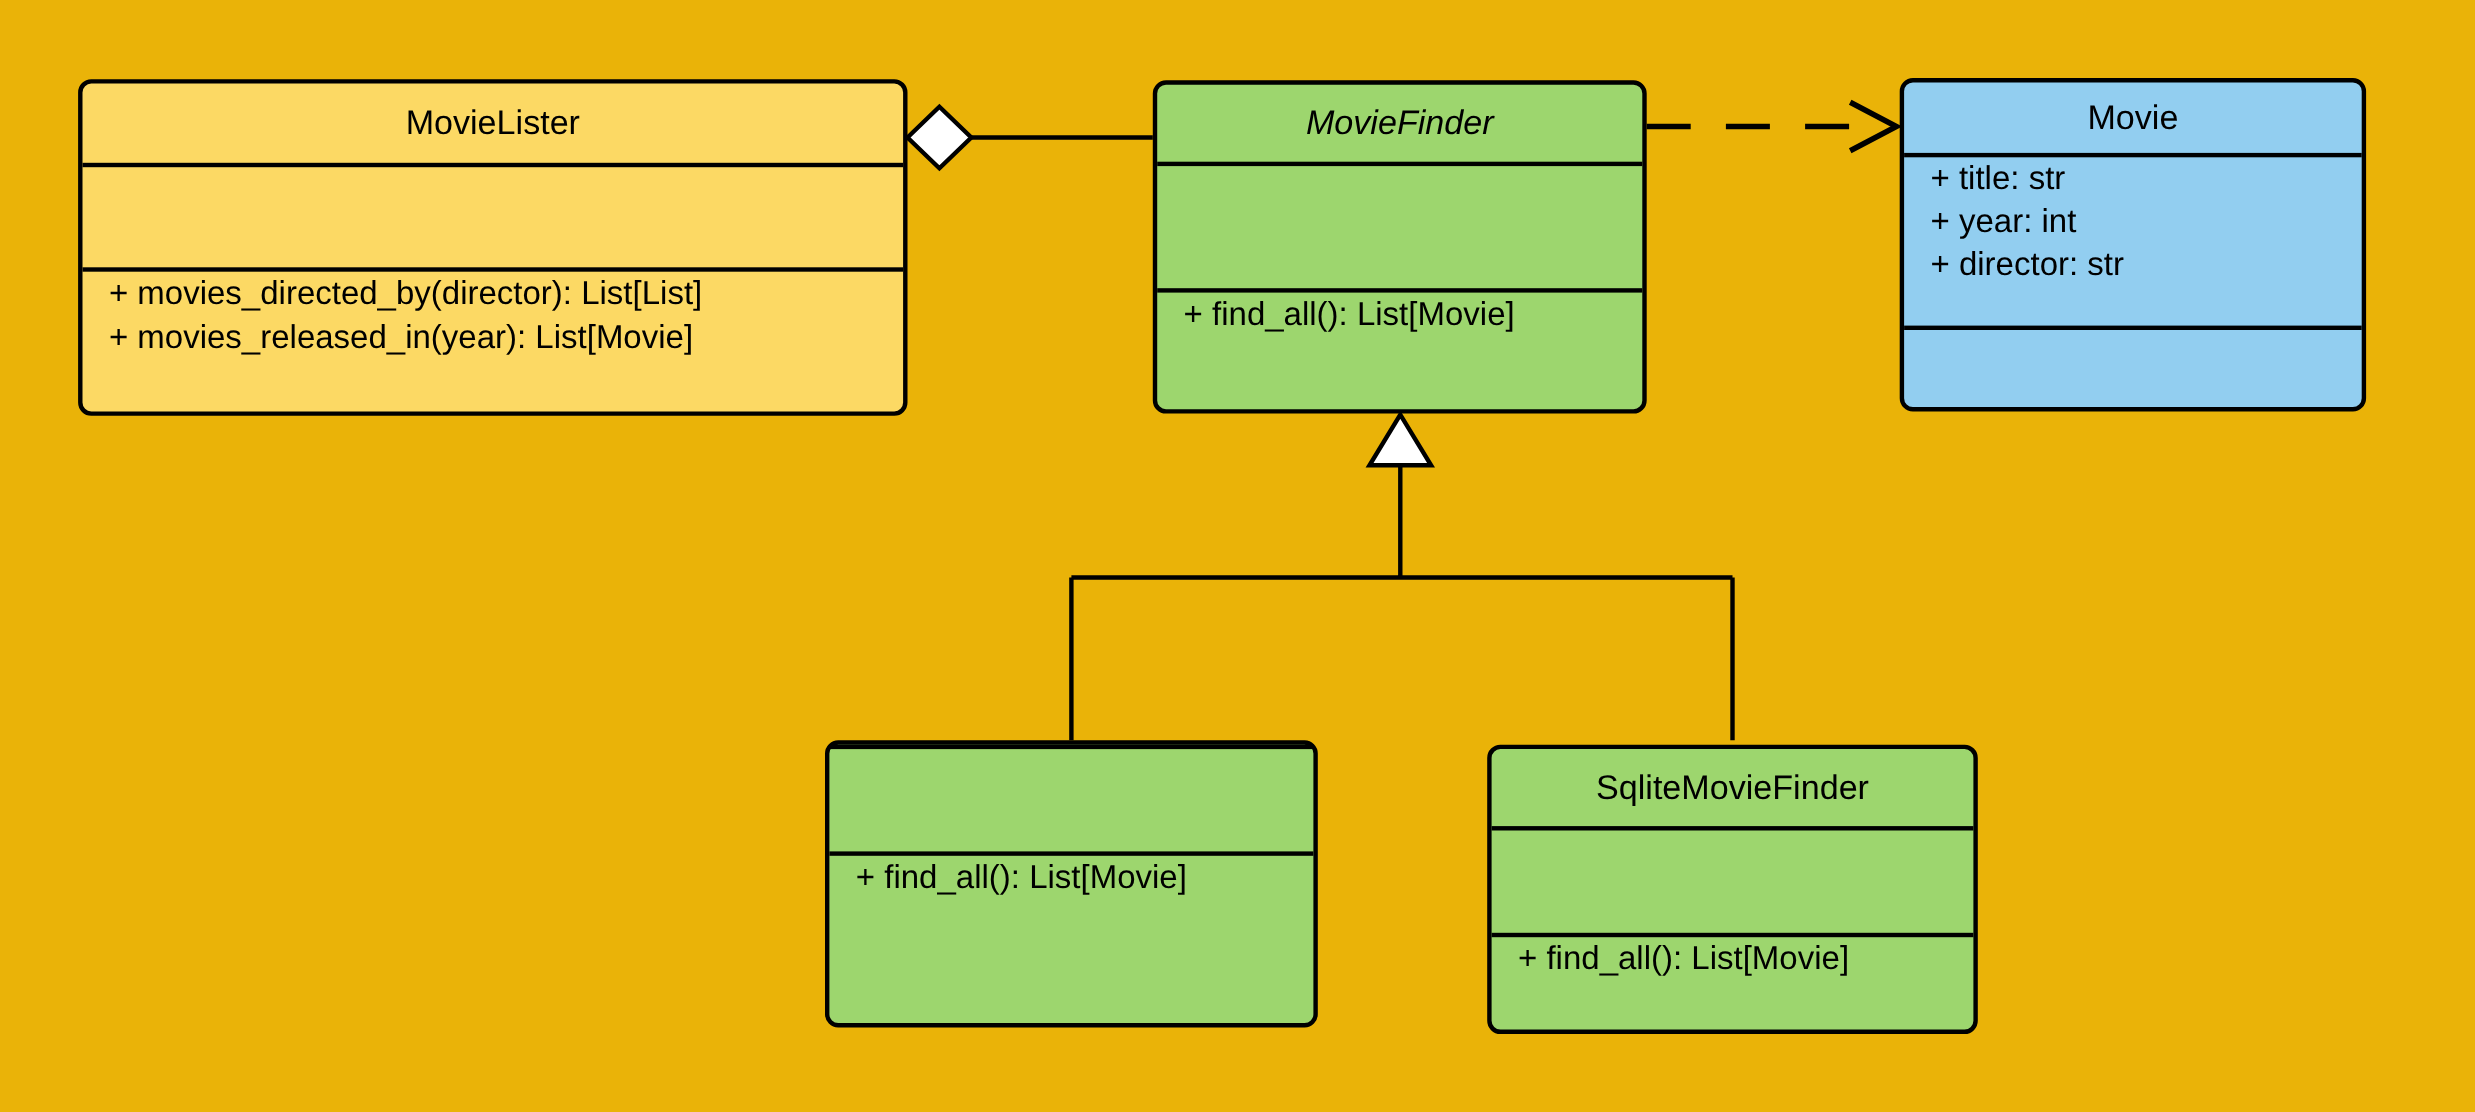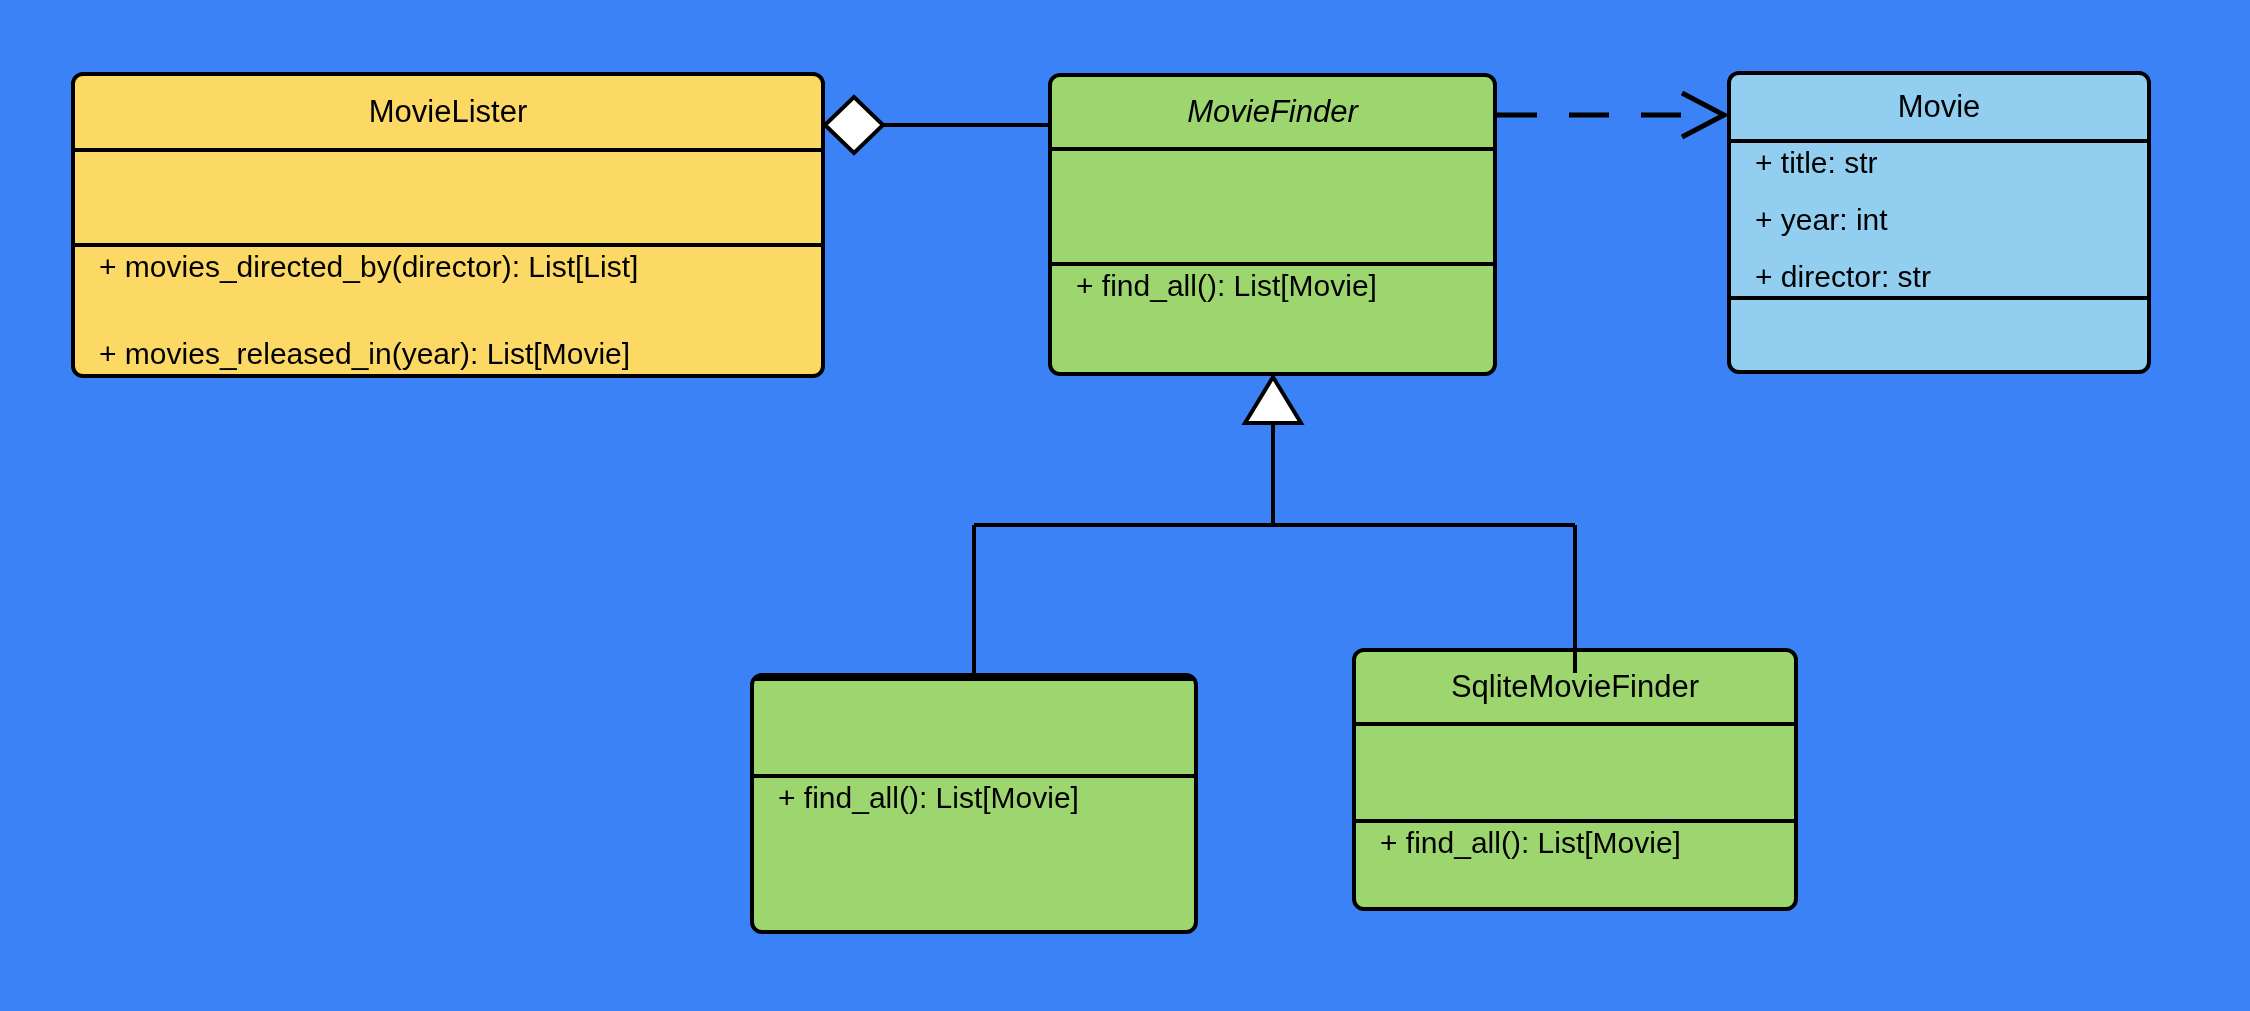--- a/index.html
+++ b/index.html
@@ -3,21 +3,21 @@
 <meta charset="utf-8">
 <style>
   * { margin: 0; padding: 0; box-sizing: border-box; }
   html, body { background: #ffffff; }
   body { font-family: "Liberation Sans", sans-serif; color: #000; }
 
   .canvas {
     position: relative;
     width: 2250px;
     height: 1011px;
-    background: #3b82f6;
+    background: #eab308;
     overflow: hidden;
   }
 
   .connectors {
     position: absolute;
     left: 0; top: 0;
     width: 2250px;
     height: 1011px;
     pointer-events: none;
     z-index: 2;
@@ -38,21 +38,21 @@
     display: flex;
     align-items: center;
     justify-content: center;
     font-size: 31px;
   }
 
   .c-attrs, .c-methods {
     border-top: 4px solid #000;
     display: flex;
     flex-direction: column;
-    justify-content: space-between;
+    justify-content: flex-start;
     padding-left: 24px;
     padding-right: 8px;
     font-size: 30px;
     line-height: 40px;
   }
 
   .c-methods { flex: 1 1 auto; }
 
   
   .movielister        { left: 71px;   top: 72px;  width: 754px; height: 306px; }
@@ -64,21 +64,21 @@
   .moviefinder .c-attrs  { height: 115px; }
 
   .movie              { left: 1727px; top: 71px;  width: 424px; height: 303px; }
   .movie .c-header       { height: 64px; }
   .movie .c-attrs        { height: 157px; line-height: 39px; }
 
   .csvmoviefinder     { left: 750px;  top: 673px; width: 448px; height: 261px; }
   .csvmoviefinder .c-header { height: 70px; }
   .csvmoviefinder .c-attrs  { height: 97px; }
 
-  .sqlitemoviefinder  { left: 1352px; top: 648px; width: 446px; height: 263px; }
+  .sqlitemoviefinder  { left: 1352px; top: 677px; width: 446px; height: 263px; }
   .sqlitemoviefinder .c-header { height: 70px; }
   .sqlitemoviefinder .c-attrs  { height: 97px; }
 
   .member { white-space: nowrap; }
 </style>
 </head>
 <body>
 
 <div class="canvas">
 

